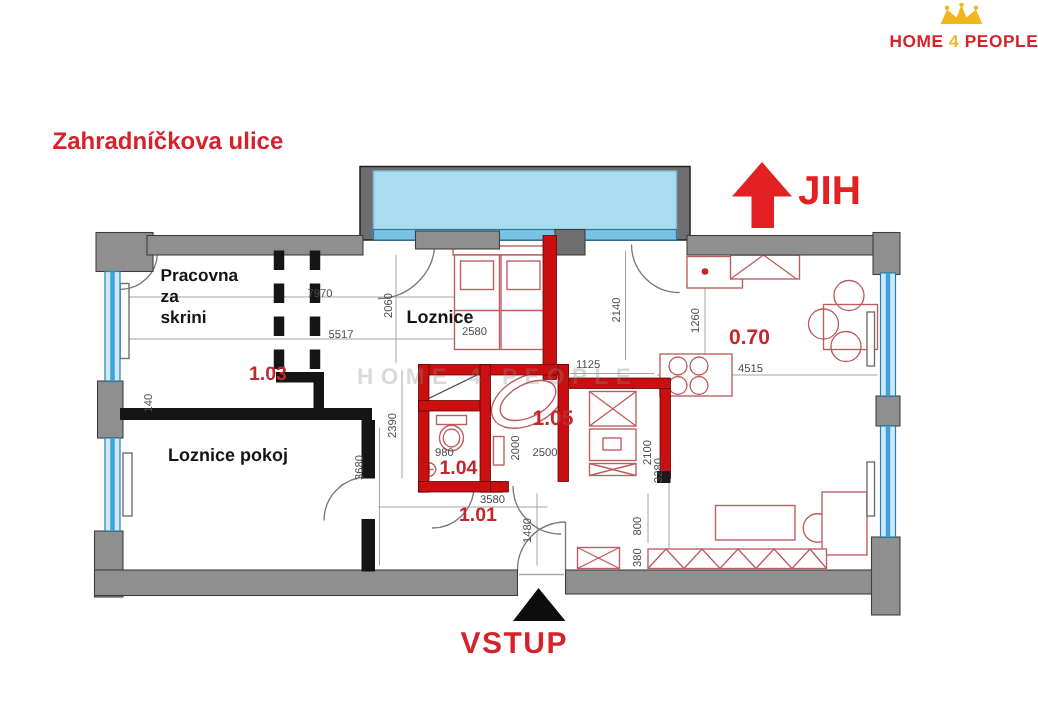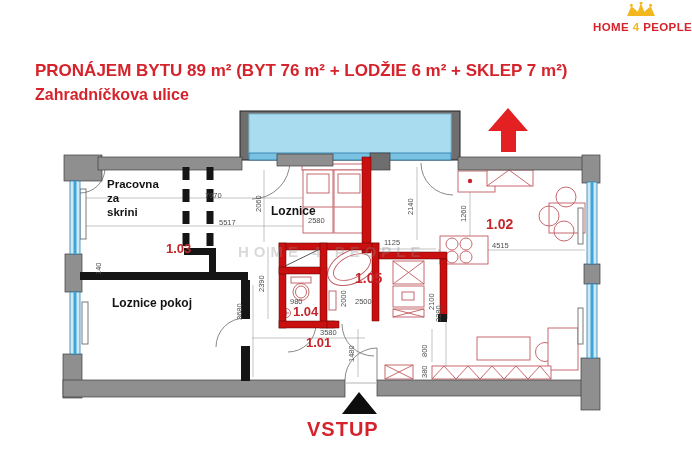--- a/index.html
+++ b/index.html
@@ -215,33 +215,33 @@
   <div class="logo">
     <svg width="40" height="15" viewBox="0 0 32 14">
       <path d="M3,13 L7,4 L13,9 L16,1 L19,9 L25,4 L29,13 Z" fill="#f2b71c"></path>
       <circle cx="7" cy="3" r="1.4" fill="#f2b71c"></circle>
       <circle cx="16" cy="1" r="1.4" fill="#f2b71c"></circle>
       <circle cx="25" cy="3" r="1.4" fill="#f2b71c"></circle>
     </svg>
     <div class="logo-text"><span>HOME</span> <span class="four">4</span> <span>PEOPLE</span></div>
   </div>
 
-  <div class="hdr l1">PRONÁJEM BYTU 89 m² (BYT 76 m² + LODŽIE 6 m² + SKLEP 7 m²)</div>
   <div class="hdr l2">Zahradníčkova ulice</div>
 
+  <div class="jih">JIH</div>
   <div class="vstup">VSTUP</div>
 
   <div class="rname" style="left:107px;top:178px;">Pracovna</div>
   <div class="rname" style="left:107px;top:192px;">za</div>
   <div class="rname" style="left:107px;top:206px;text-align:right;">skrini</div>
   <div class="rname" style="left:271px;top:204px;font-size:12px;">Loznice</div>
   <div class="rname" style="left:112px;top:296px;font-size:12px;">Loznice pokoj</div>
 
   <div class="rno" style="left:306px;top:335px;">1.01</div>
-  <div class="rno" style="left:486px;top:216px;font-size:14px;">1.02</div>
+  <div class="rno" style="left:486px;top:216px;font-size:14px;">0.70</div>
   <div class="rno" style="left:166px;top:241px;">1.03</div>
   <div class="rno" style="left:293px;top:304px;">1.04</div>
   <div class="rno" style="left:355px;top:270px;font-size:14px;">1.05</div>
 
   <span class="dim" style="left:205px;top:192px;">7970</span>
   <span class="dim" style="left:171px;top:219px;margin-left:48px;">5517</span>
   <span class="dim rot" style="left:255px;top:212px;">2060</span>
   <span class="dim" style="left:308px;top:217px;">2580</span>
   <span class="dim rot" style="left:407px;top:215px;">2140</span>
   <span class="dim rot" style="left:460px;top:222px;">1260</span>

